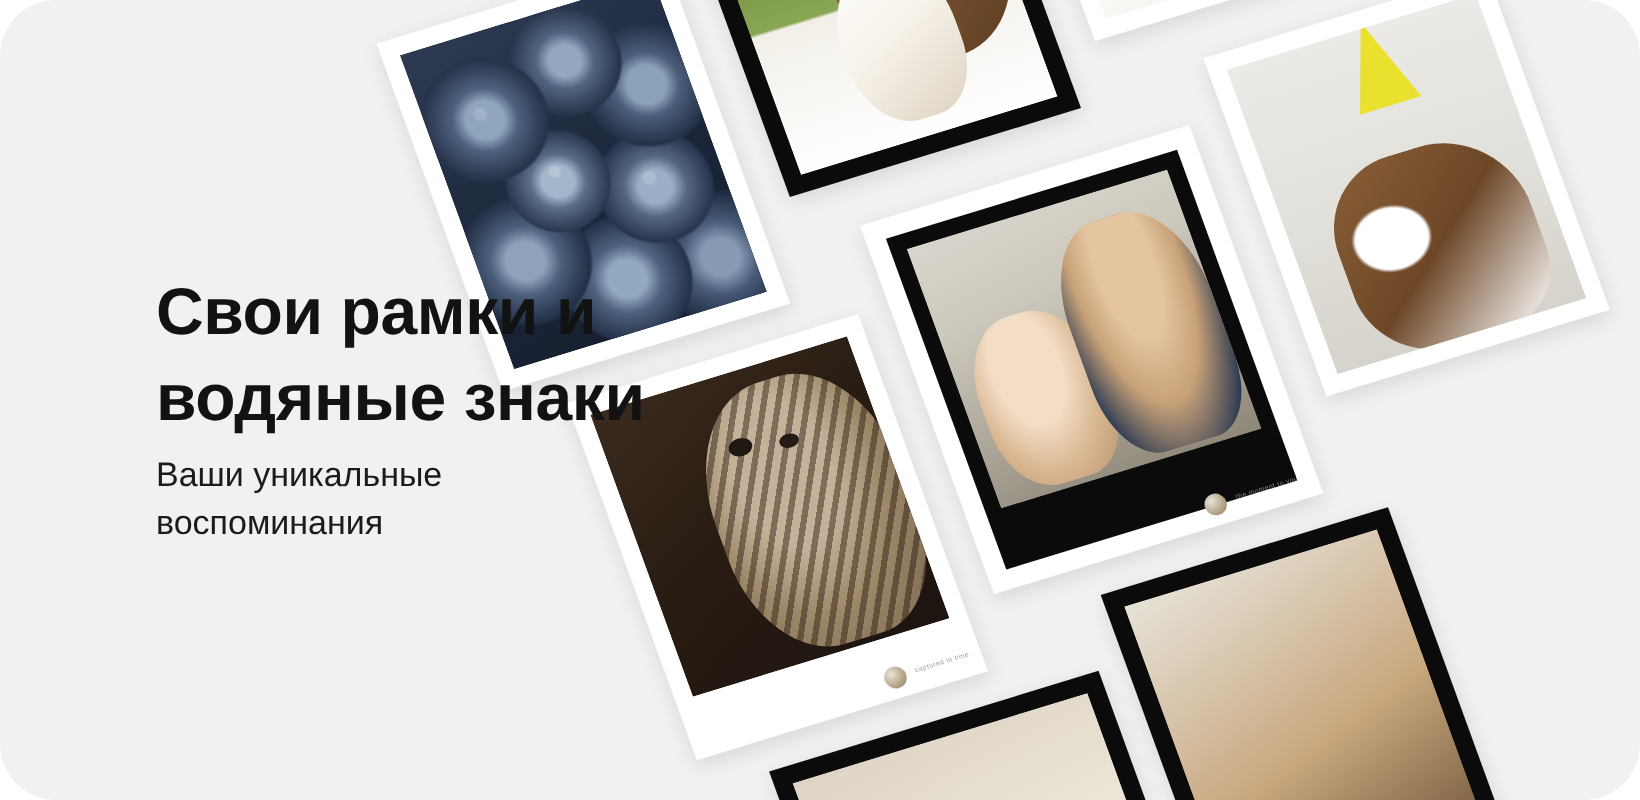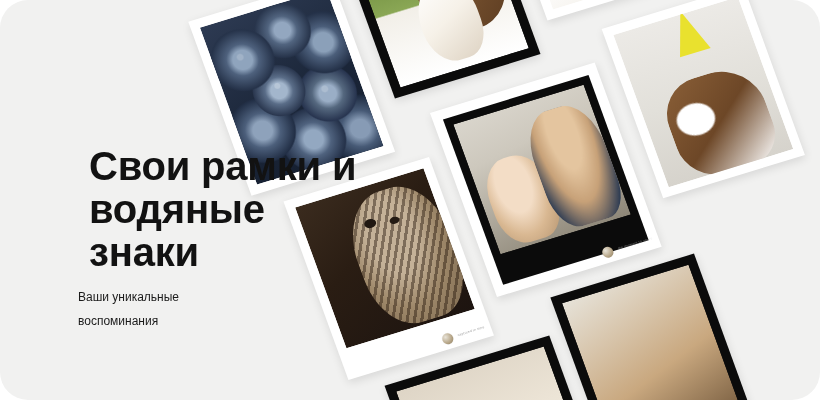--- a/index.html
+++ b/index.html
@@ -27,31 +27,31 @@
 
   
   #text-block {
     position: absolute;
     left: 78px;
     top: 134px;
     width: 300px;
     z-index: 30;
   }
   #promo-heading {
-    margin: 11px;
-    font-size: 40px;
+    margin: 0;
+    font-size: 33px;
     line-height: 43px;
     font-weight: 700;
     letter-spacing: -0.2px;
     color: #121212;
     white-space: pre-line;
   }
   #promo-subtitle {
     margin: 6px 0 0 0;
-    font-size: 12px;
+    font-size: 17px;
     line-height: 24px;
     font-weight: 400;
     color: #1b1b1b;
     white-space: pre-line;
   }
 
   
   #collage {
     position: absolute;
     left: 0;

